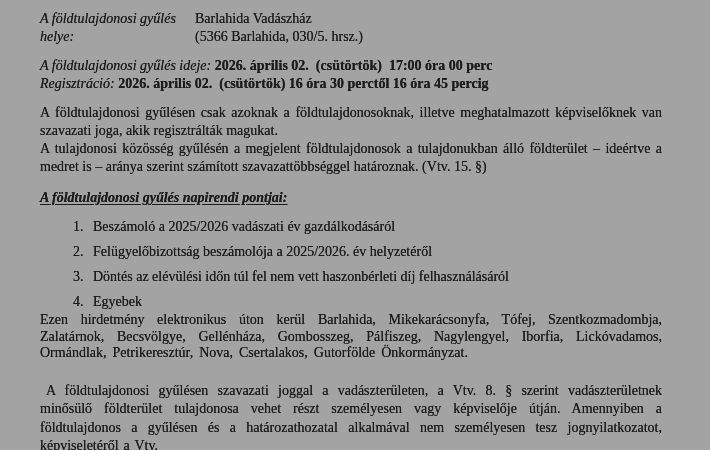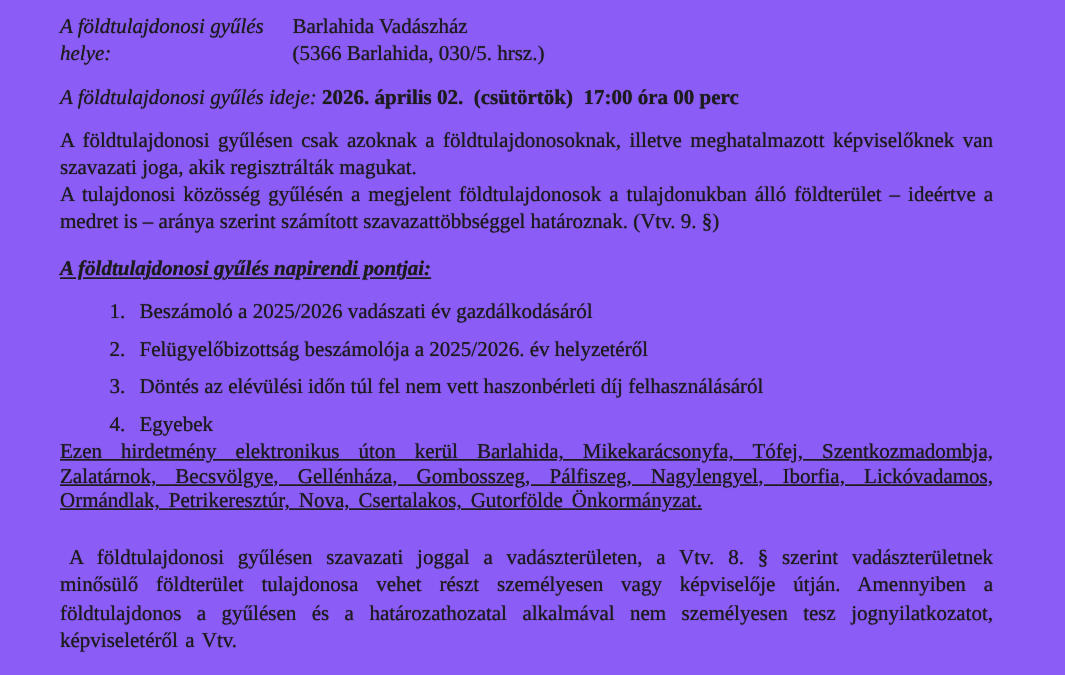--- a/index.html
+++ b/index.html
@@ -5,21 +5,21 @@
   html, body {
     margin: 0;
     padding: 0;
     background: #ffffff;
   }
   .page {
     position: relative;
     width: 710px;
     height: 450px;
     overflow: hidden;
-    background: #8b5cf6;
+    background: #a3a3a3;
     font-family: "Liberation Serif", "DejaVu Serif", serif;
     font-size: 14px;
     color: #1c1c1c;
     text-shadow: 0 0 0.55px rgba(20,20,20,0.85);
     box-sizing: border-box;
     padding: 10px 48px 0 40px;
   }
   .row { display: flex; align-items: flex-start; }
   .lbl-italic { font-style: italic; }
   .place-block .label-col { width: 155px; flex: 0 0 155px; line-height: 18px; }
@@ -38,21 +38,20 @@
   .para-resolution { line-height: 18px; }
   .heading-agenda { margin-top: 13px; font-weight: bold; }
   .agenda-list { margin: 11px 0 0 0; padding: 0 0 0 33px; list-style: none; }
   .agenda-item { display: flex; line-height: 18px; }
   .agenda-item:not(:last-child) { margin-bottom: 7px; }
   .agenda-item .num { flex: 0 0 20px; }
   .para-announcement {
     margin-top: 1px;
     line-height: 16.5px;
     word-spacing: 2.5px;
-    text-decoration: underline;
   }
   .para-participation {
     margin-top: 20px;
     line-height: 18.5px;
     text-indent: 6px;
     word-spacing: 1.5px;
   }
 </style>
 </head>
 <body>
@@ -62,26 +61,27 @@
   <div class="row place-block">
     <div class="label-col lbl-italic">A földtulajdonosi gyűlés helye:</div>
     <div class="value-col">
       <div>Barlahida Vadászház</div>
       <div>(5366 Barlahida, 030/5. hrsz.)</div>
     </div>
   </div>
 
   <div class="time-block">
     <div class="time-line"><span class="lbl-italic">A földtulajdonosi gyűlés ideje:</span> <span class="val">2026. április 02.  (csütörtök)  17:00 óra 00 perc</span></div>
+    <div class="time-line"><span class="lbl-italic">Regisztráció:</span> <span class="val">2026. április 02.  (csütörtök) 16 óra 30 perctől 16 óra 45 percig</span></div>
   </div>
 
   <div class="para para-eligibility">A földtulajdonosi gyűlésen csak azoknak a földtulajdonosoknak, illetve meghatalmazott képviselőknek van szavazati joga, akik regisztrálták magukat.</div>
 
 
-  <div class="para para-resolution">A tulajdonosi közösség gyűlésén a megjelent földtulajdonosok a tulajdonukban álló földterület – ideértve a medret is – aránya szerint számított szavazattöbbséggel határoznak. (Vtv. 9. §)</div>
+  <div class="para para-resolution">A tulajdonosi közösség gyűlésén a megjelent földtulajdonosok a tulajdonukban álló földterület – ideértve a medret is – aránya szerint számított szavazattöbbséggel határoznak. (Vtv. 15. §)</div>
 
   <div class="heading-underline heading-agenda">A földtulajdonosi gyűlés napirendi pontjai:</div>
 
   <ul class="agenda-list">
     <li class="agenda-item">
       <span class="num">1.</span>
       <span class="txt">Beszámoló a 2025/2026 vadászati év gazdálkodásáról</span>
     </li>
     <li class="agenda-item">
       <span class="num">2.</span>

